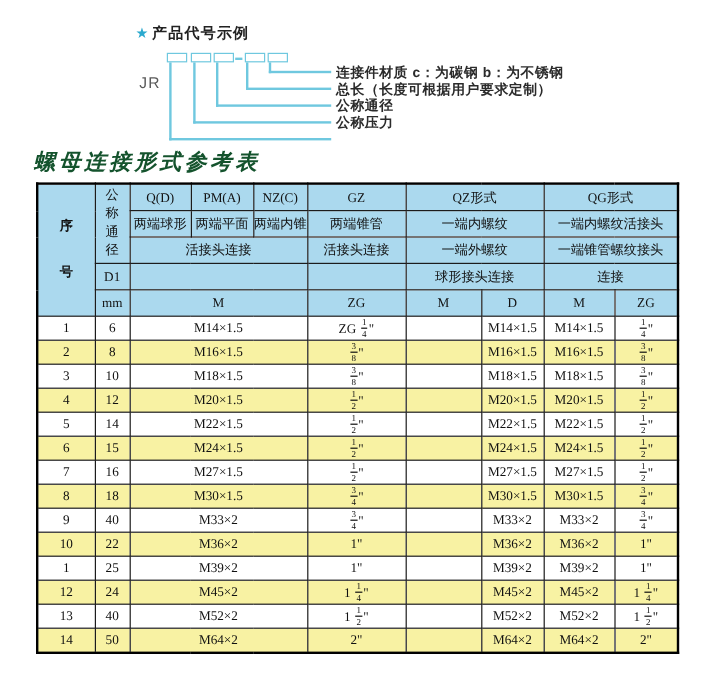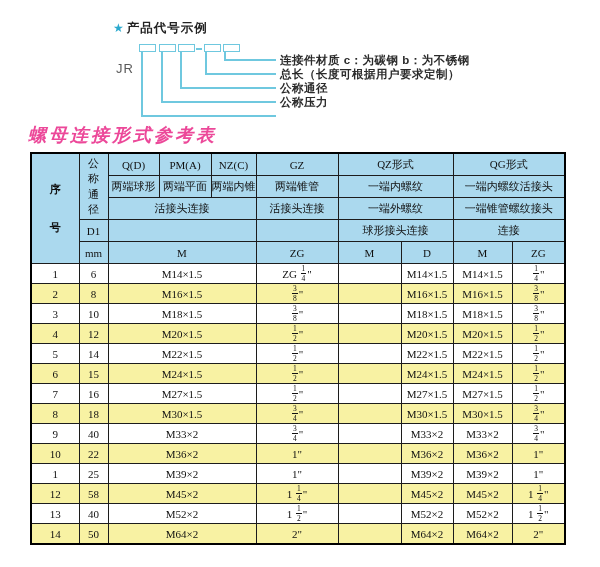--- a/index.html
+++ b/index.html
@@ -10,21 +10,21 @@
   .diag-title{position:absolute;left:113px;top:20px;font-size:12.5px;font-weight:bold;color:#222;letter-spacing:1px;}
   .diag-title .star{color:#2BA9CE;font-weight:normal;margin-right:2px;font-size:12px;}
   .jr{position:absolute;left:116px;top:37px;font-size:13px;font-weight:normal;color:#5a5a5a;letter-spacing:1px;margin-top:24px;}
   .code-box{position:absolute;top:44px;width:15px;height:6px;border:1.5px solid #6FC8DF;background:#fff;}
   .code-dash{position:absolute;top:48px;width:6px;height:2px;background:#6FC8DF;}
   .vline{position:absolute;width:2px;background:#6FC8DF;}
   .hline{position:absolute;height:2px;background:#6FC8DF;}
   .diag-label{position:absolute;left:280px;height:13px;font-size:11.5px;font-weight:bold;color:#2b2b2b;white-space:nowrap;letter-spacing:0.5px;}
 
   
-  .tbl-title{position:absolute;left:28px;top:123px;font-family:"Liberation Serif",serif;font-style:italic;font-weight:bold;font-size:18px;color:#ec4899;letter-spacing:3px;}
+  .tbl-title{position:absolute;left:28px;top:123px;font-family:"Liberation Serif",serif;font-style:italic;font-weight:bold;font-size:18px;color:#14532d;letter-spacing:3px;}
 
   
   .tbl-wrap{position:absolute;left:30px;top:152px;}
   table{border-collapse:collapse;table-layout:fixed;border:2px solid #000;}
   td{border:1px solid #1c1c1c;text-align:center;vertical-align:middle;
      font-family:"Liberation Serif",serif;font-size:11px;color:#111;padding:0;overflow:hidden;}
   thead td{background:#ABD9EE;height:21px;}
   tbody td{height:19px;background:#fff;}
   tbody tr.yellow td{background:#F8F2A3;}
   .vtext{display:inline-block;width:1.1em;word-break:break-all;line-height:1.4;}
@@ -228,21 +228,21 @@
           <td>25</td>
           <td colspan="3">M39×2</td>
           <td>1"</td>
           <td></td>
           <td>M39×2</td>
           <td>M39×2</td>
           <td>1"</td>
         </tr>
         <tr class="yellow">
           <td>12</td>
-          <td>58</td>
+          <td>24</td>
           <td colspan="3">M45×2</td>
           <td>1 <span class="frac"><span class="fn">1</span><span class="fd">4</span></span>"</td>
           <td></td>
           <td>M45×2</td>
           <td>M45×2</td>
           <td>1 <span class="frac"><span class="fn">1</span><span class="fd">4</span></span>"</td>
         </tr>
         <tr>
           <td>13</td>
           <td>40</td>

